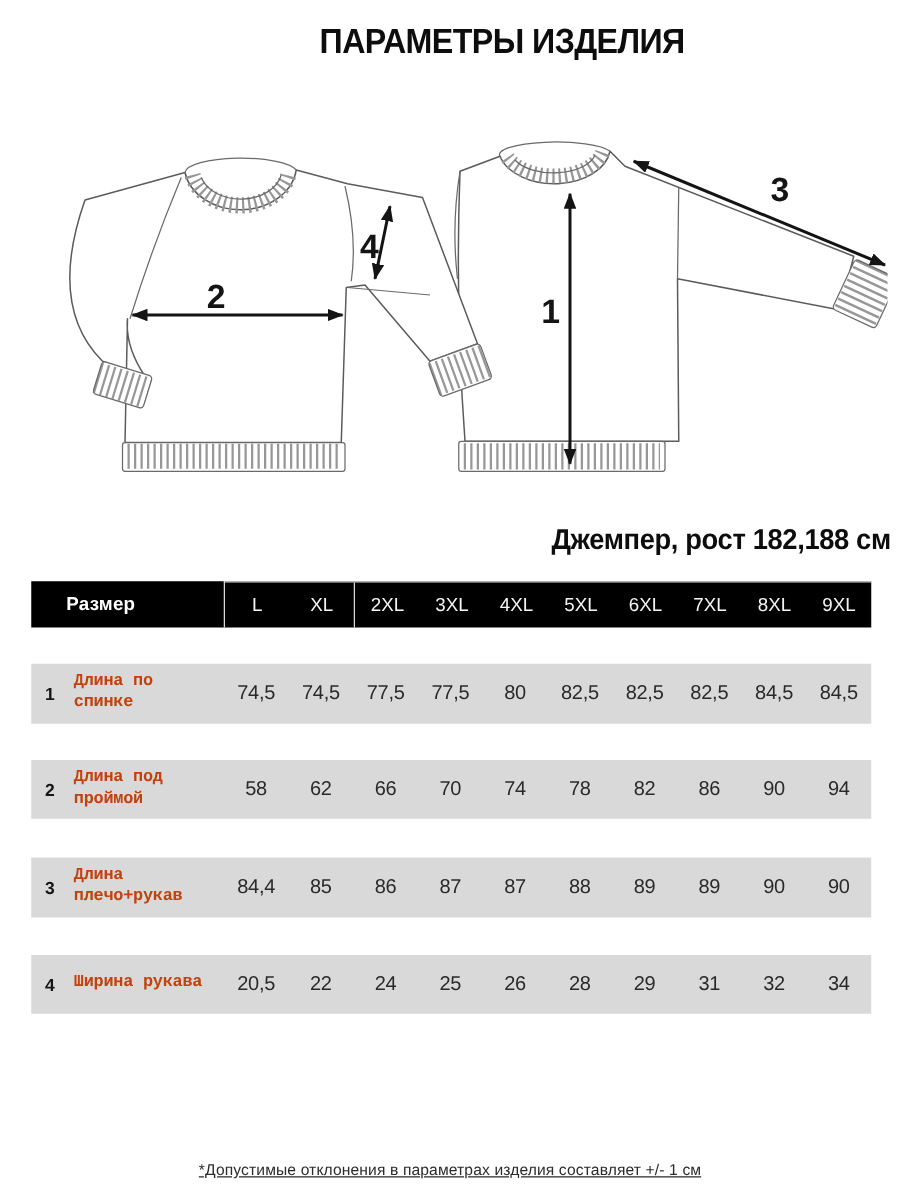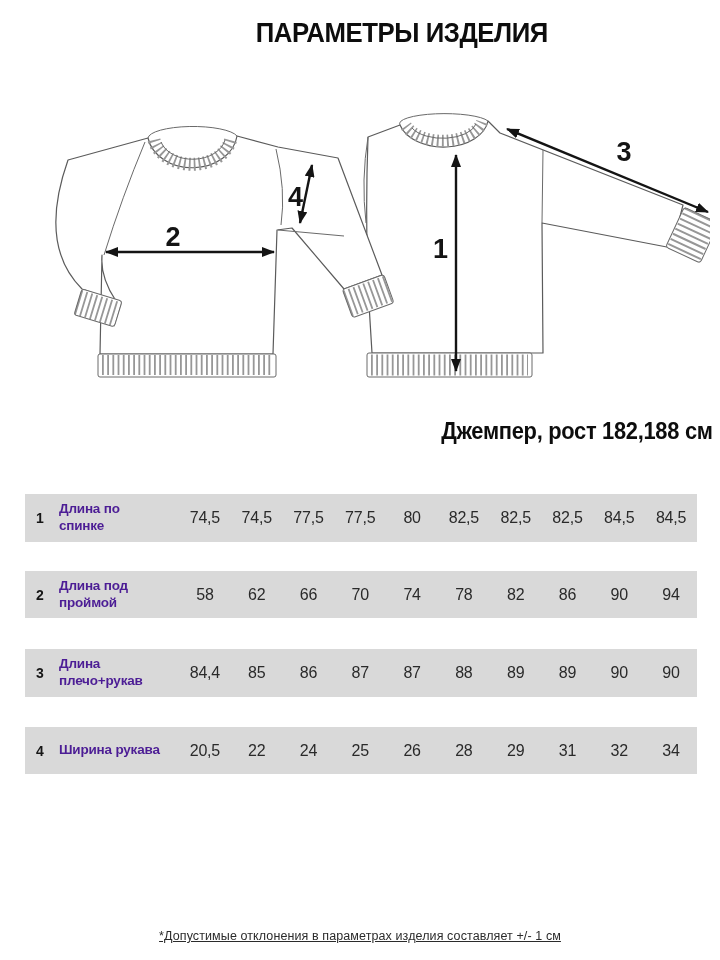--- a/index.html
+++ b/index.html
@@ -43,21 +43,21 @@
   .hsize:first-child{border-left:none;}
   .trow{display:flex;align-items:center;background:#d9d9d9;}
   .trow.r1{margin-top:29px;min-height:48px;}
   .trow.r2{margin-top:29px;min-height:47px;}
   .trow.r3{margin-top:31px;min-height:48px;}
   .trow.r4{margin-top:30px;min-height:47px;}
   .tlabel-cell{width:154px;box-sizing:border-box;padding-left:11px;display:flex;
                align-items:center;gap:9px;}
   .tnum{font-size:14px;font-weight:700;width:14px;flex:0 0 auto;color:#161616;}
   .tlbl{font-size:13.5px;font-weight:700;line-height:1.25;letter-spacing:-.2px;
-        max-width:108px;color:#4c1d95;}
+        max-width:108px;color:#c2410c;font-family:Liberation Mono, monospace;}
   .tval{flex:1;text-align:center;font-size:16px;color:#2a2a2a;letter-spacing:-.2px;}
   
   .footnote{
     position:absolute;top:929px;left:0;width:720px;text-align:center;
     font-size:12.5px;color:#2b2b2b;letter-spacing:.1px;text-decoration:underline;
   }
 </style>
 </head>
 <body>
 
@@ -148,20 +148,35 @@
       </g>
     </g>
   </svg>
 
   <div class="subtitle">
     <span>Джемпер, рост 182,188 см</span>
   </div>
 
   <div class="table">
     <div class="thead">
+      <div class="hrow2">
+        <div class="hlabel">Размер</div>
+        <div class="hsizes">
+            <div class="hsize gline">L</div>
+            <div class="hsize">XL</div>
+            <div class="hsize gline">2XL</div>
+            <div class="hsize">3XL</div>
+            <div class="hsize">4XL</div>
+            <div class="hsize">5XL</div>
+            <div class="hsize">6XL</div>
+            <div class="hsize">7XL</div>
+            <div class="hsize">8XL</div>
+            <div class="hsize">9XL</div>
+          </div>
+      </div>
     </div>
     <div>
         <div class="trow r1">
           <div class="tlabel-cell">
             <div class="tnum">1</div>
             <div class="tlbl">Длина по спинке</div>
           </div>
           <div class="tval">74,5</div>
           <div class="tval">74,5</div>
           <div class="tval">77,5</div>

